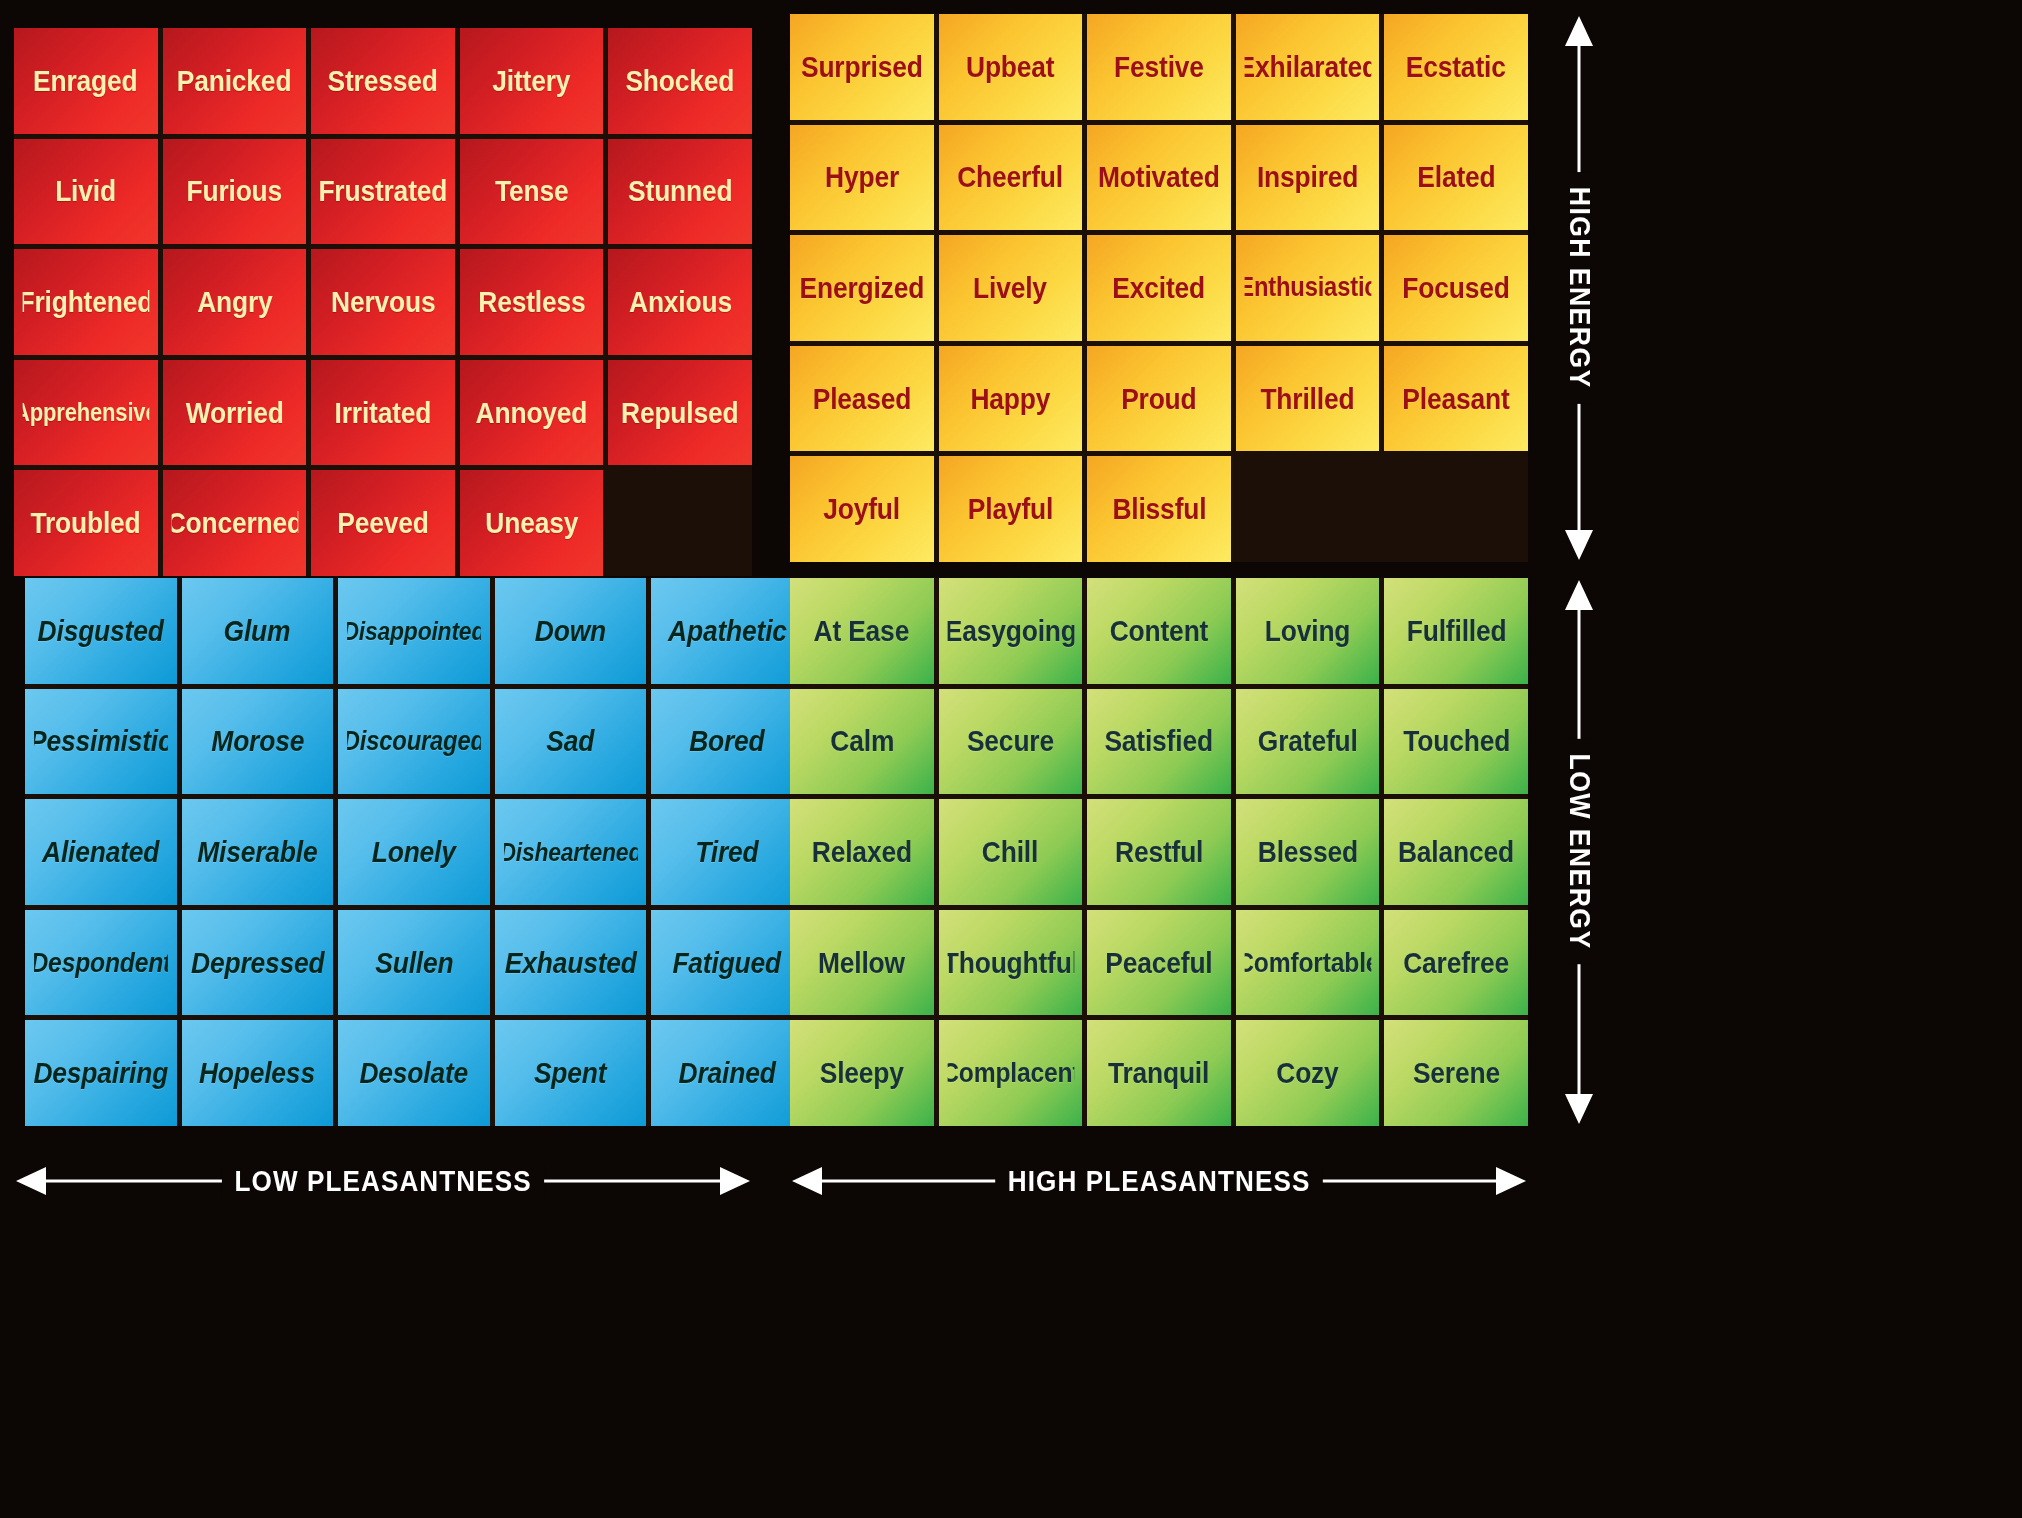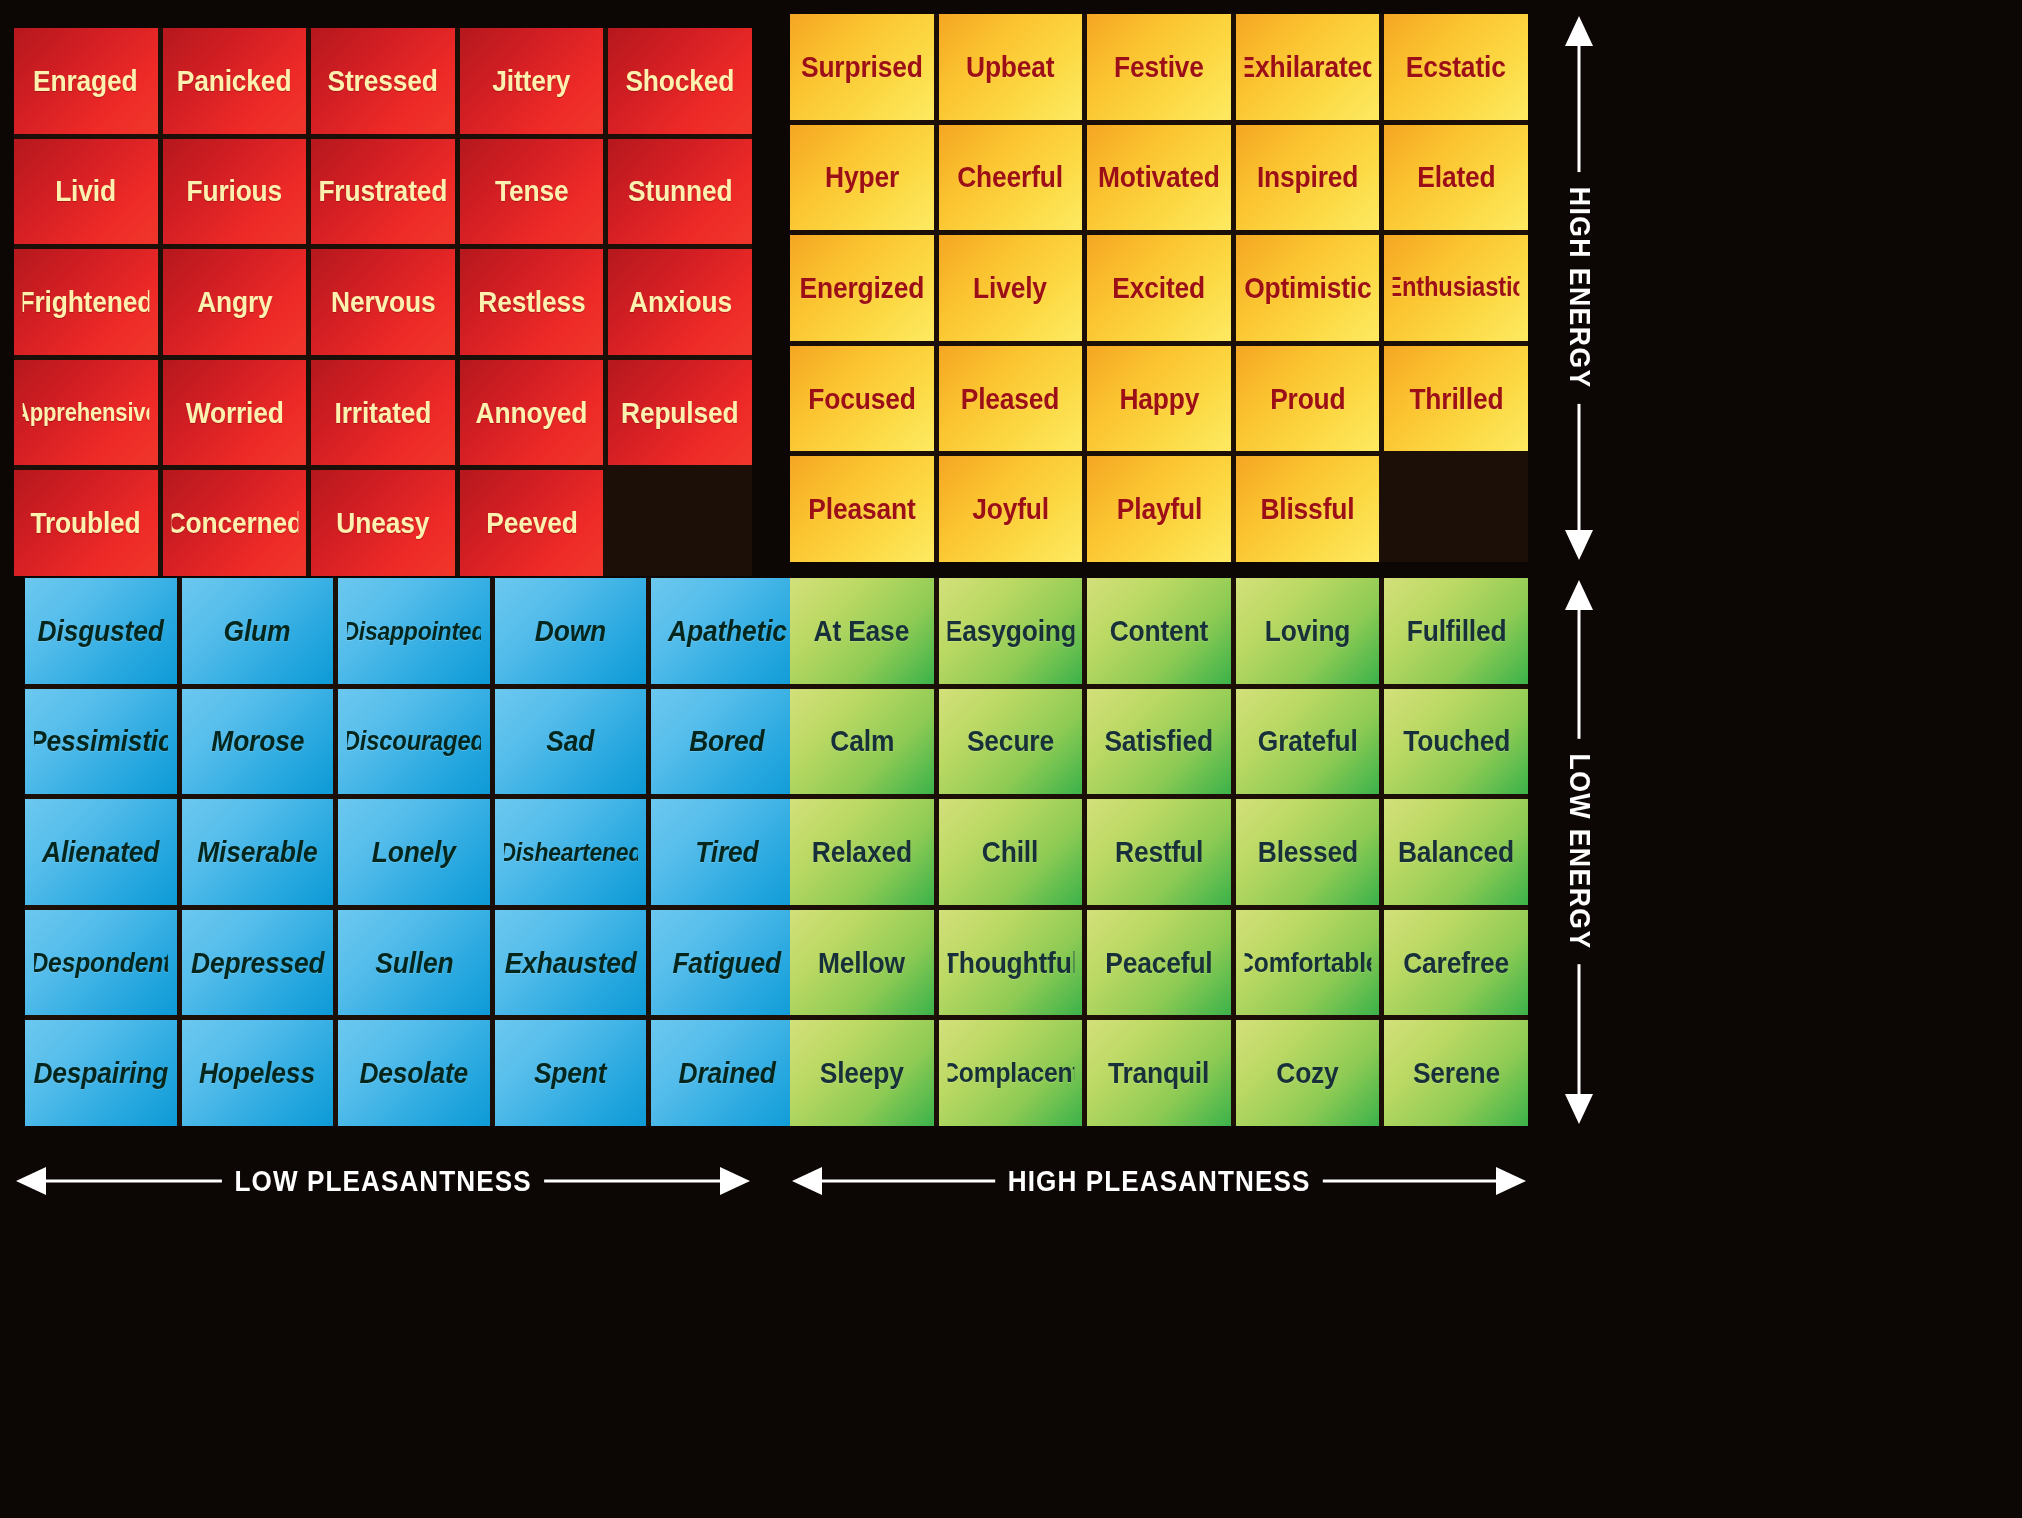--- a/index.html
+++ b/index.html
@@ -219,25 +219,25 @@
       <div class="cell-wrap">
         <span class="cell">Repulsed</span>
       </div>
       <div class="cell-wrap">
         <span class="cell">Troubled</span>
       </div>
       <div class="cell-wrap">
         <span class="cell">Concerned</span>
       </div>
       <div class="cell-wrap">
+        <span class="cell">Peeved</span>
+      </div>
+      <div class="cell-wrap">
         <span class="cell">Uneasy</span>
       </div>
-      <div class="cell-wrap">
-        <span class="cell">Peeved</span>
-      </div>
     </div>
 
   <div class="quad" id="quad-yellow">
       <div class="cell-wrap">
         <span class="cell">Surprised</span>
       </div>
       <div class="cell-wrap">
         <span class="cell">Upbeat</span>
       </div>
       <div class="cell-wrap">
@@ -265,23 +265,20 @@
         <span class="cell">Elated</span>
       </div>
       <div class="cell-wrap">
         <span class="cell">Energized</span>
       </div>
       <div class="cell-wrap">
         <span class="cell">Lively</span>
       </div>
       <div class="cell-wrap">
         <span class="cell">Excited</span>
-      </div>
-      <div class="cell-wrap">
-        <span class="cell">Optimistic</span>
       </div>
       <div class="cell-wrap">
         <span class="cell" style="font-size: 27px;">Enthusiastic</span>
       </div>
       <div class="cell-wrap">
         <span class="cell">Focused</span>
       </div>
       <div class="cell-wrap">
         <span class="cell">Pleased</span>
       </div>

